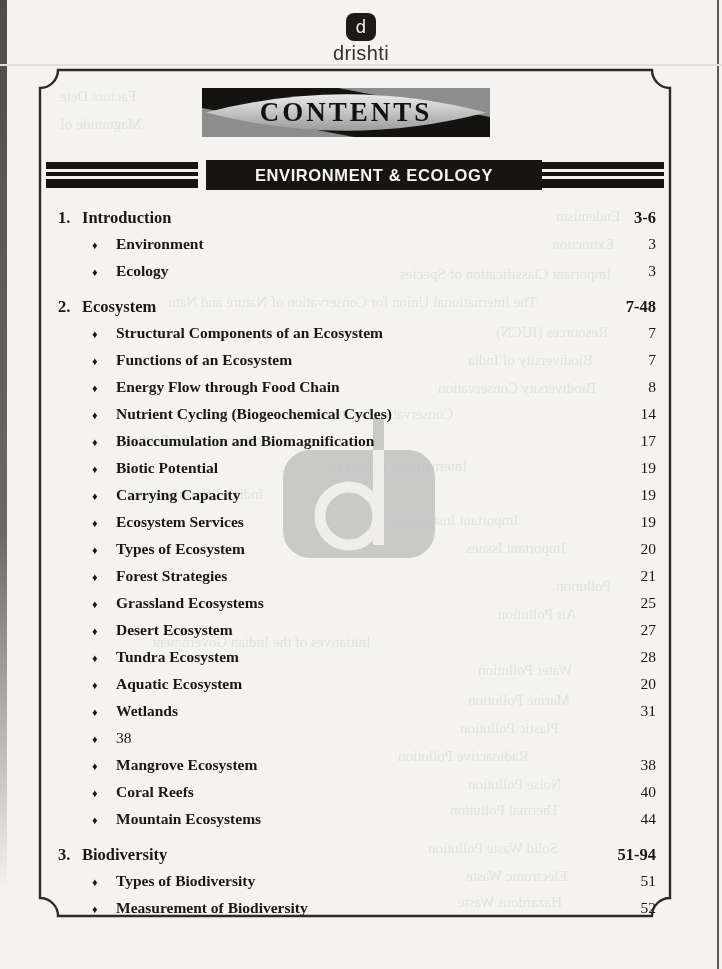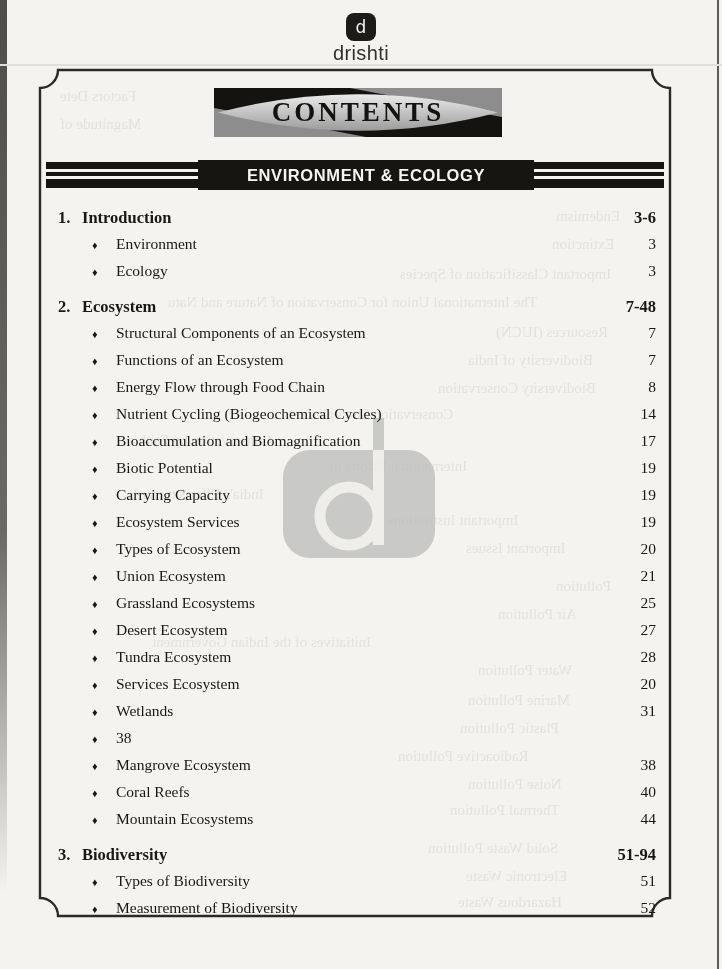--- a/index.html
+++ b/index.html
@@ -27,46 +27,46 @@
 
   
   .ghost-layer{position:absolute;left:0;top:0;width:722px;height:969px;z-index:1;pointer-events:none;}
   .ghost-line{position:absolute;transform:scaleX(-1);color:#6d7890;opacity:.14;
     font-size:15px;filter:blur(.5px);white-space:nowrap;}
 
   
   .watermark{position:absolute;left:283px;top:420px;z-index:2;opacity:.8;}
 
   
-  .banner{position:absolute;left:214px;top:88px;width:288px;height:49px;z-index:3;}
+  .banner{position:absolute;left:202px;top:88px;width:288px;height:49px;z-index:3;}
   .banner svg{position:absolute;left:0;top:0;}
   .banner-text{position:absolute;left:0;top:0;width:100%;height:100%;
     display:flex;align-items:center;justify-content:center;
     font-size:27px;font-weight:bold;letter-spacing:3px;color:#13120f;}
 
   
   .section-bar{position:absolute;left:46px;top:160px;width:618px;height:30px;z-index:3;}
   .stripes{position:absolute;top:2px;height:26px;
     background:linear-gradient(to bottom,#161511 0 7px,transparent 7px 10px,#161511 10px 14px,transparent 14px 17px,#161511 17px 26px);}
   .stripes.left{left:0;width:152px;}
   .stripes.right{right:0;width:130px;}
-  .section-box{position:absolute;left:152px;top:0;width:336px;height:30px;background:#161511;
+  .section-box{position:absolute;left:160px;top:0;width:336px;height:30px;background:#161511;
     display:flex;align-items:center;justify-content:center;}
   .section-box span{font-family:"Liberation Sans",sans-serif;font-weight:bold;font-size:16.5px;
     color:#f6f5f1;letter-spacing:.6px;}
 
   
   .toc{position:absolute;left:48px;top:196px;width:612px;z-index:5;}
   .toc-chapter{display:flex;align-items:baseline;line-height:26px;margin-top:9px;
     font-weight:bold;font-size:16.5px;}
   .toc-chapter .num{width:20px;padding-left:10px;}
   .toc-chapter .title{flex:1;padding-left:4px;font-family:Liberation Serif, serif;}
   .toc-item{display:flex;align-items:baseline;line-height:26px;font-size:15.5px;}
   .toc-item .bullet{width:24px;padding-left:44px;font-size:11px;}
-  .toc-item .label{flex:1;}
+  .toc-item .label{flex:1;font-weight:bold;}
   .pages{text-align:right;padding-right:4px;}
 </style>
 </head>
 <body>
 
 <div class="edge-left"></div>
 <div class="edge-right"></div>
 <div class="top-rule"></div>
 
 <div class="logo">
@@ -202,41 +202,41 @@
       <span class="label">Ecosystem Services</span>
       <span class="pages">19</span>
     </div>
     <div class="toc-item">
       <span class="bullet">♦</span>
       <span class="label">Types of Ecosystem</span>
       <span class="pages">20</span>
     </div>
     <div class="toc-item">
       <span class="bullet">♦</span>
-      <span class="label">Union Ecosystem</span>
+      <span class="label">Forest Strategies</span>
       <span class="pages">21</span>
     </div>
     <div class="toc-item">
       <span class="bullet">♦</span>
       <span class="label">Grassland Ecosystems</span>
       <span class="pages">25</span>
     </div>
     <div class="toc-item">
       <span class="bullet">♦</span>
       <span class="label">Desert Ecosystem</span>
       <span class="pages">27</span>
     </div>
     <div class="toc-item">
       <span class="bullet">♦</span>
       <span class="label">Tundra Ecosystem</span>
       <span class="pages">28</span>
     </div>
     <div class="toc-item">
       <span class="bullet">♦</span>
-      <span class="label">Services Ecosystem</span>
+      <span class="label">Aquatic Ecosystem</span>
       <span class="pages">20</span>
     </div>
     <div class="toc-item">
       <span class="bullet">♦</span>
       <span class="label">Wetlands</span>
       <span class="pages">31</span>
     </div>
     <div class="toc-item">
       <span class="bullet">♦</span>
       <span class="pages">38</span>

